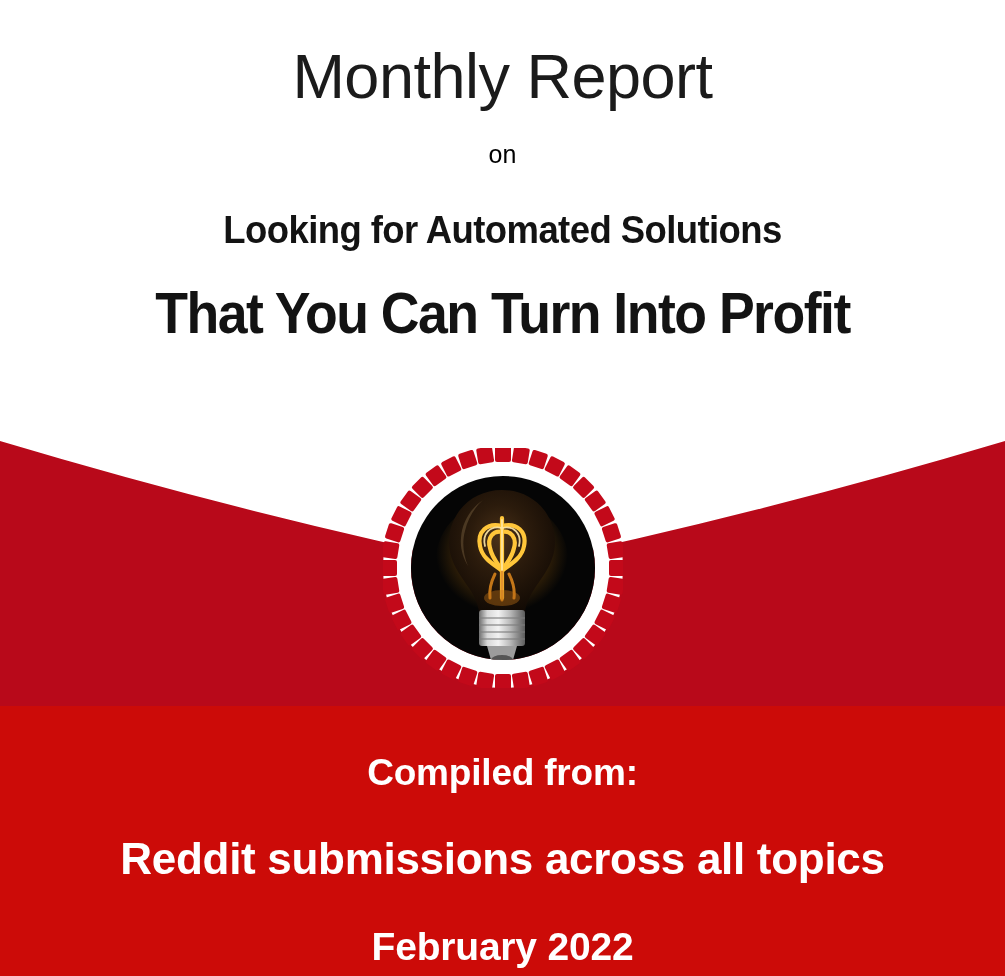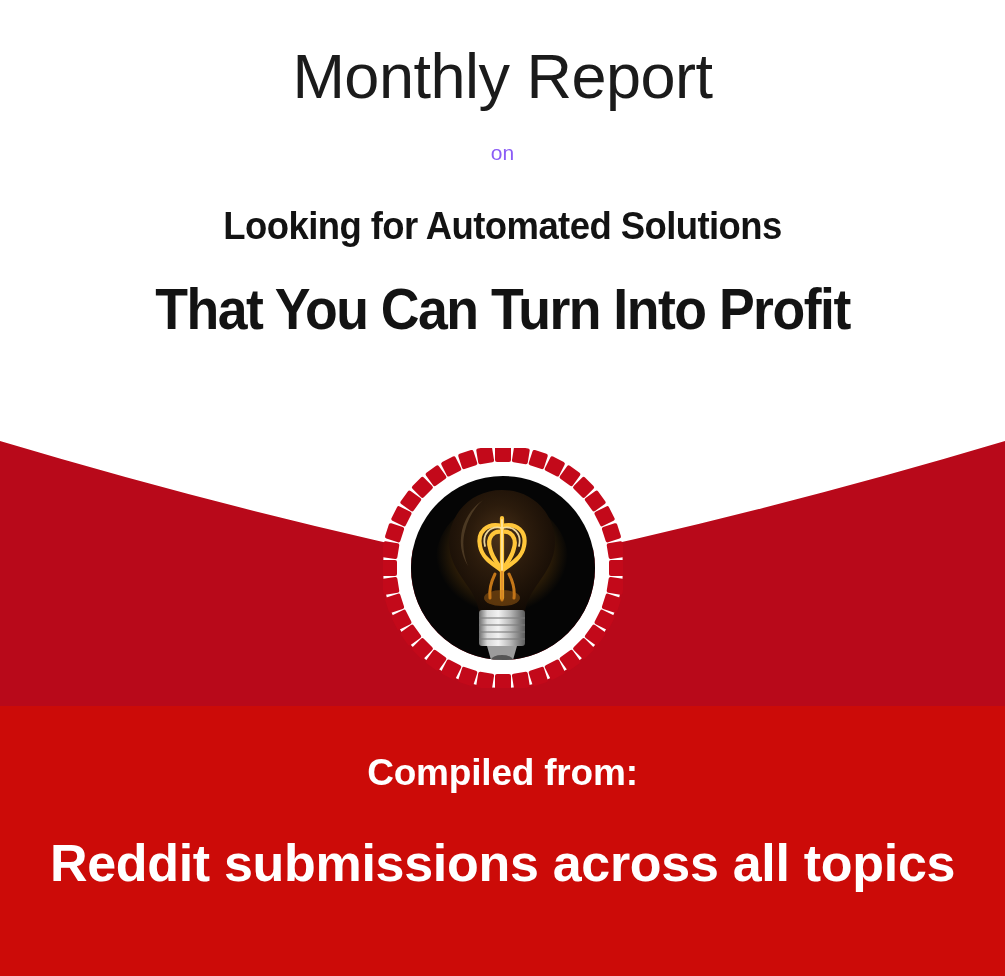--- a/index.html
+++ b/index.html
@@ -48,24 +48,24 @@
     font-size: 63px;
     font-weight: 400;
     line-height: 1.08;
     letter-spacing: -0.5px;
     color: #1b1b1b;
   }
 
   .title-on {
     margin: 0;
     padding-top: 32px;
-    font-size: 21px;
+    font-size: 25px;
     font-weight: 400;
     line-height: 1;
-    color: #8b5cf6;
+    color: #000000;
   }
 
   .title-sub {
     margin: 0;
     padding-top: 42px;
     font-size: 40px;
     font-weight: 400;
     line-height: 1;
     letter-spacing: -0.2px;
     color: #1b1b1b;
@@ -120,21 +120,21 @@
     line-height: 1;
     color: #ffffff;
   }
   .footer-compiled {
     padding-top: 26px;
     font-size: 37px;
     letter-spacing: -0.2px;
   }
   .footer-source {
     padding-top: 46px;
-    font-size: 52px;
+    font-size: 44px;
     letter-spacing: -0.3px;
   }
   .footer-date {
     padding-top: 46px;
     font-size: 39px;
     letter-spacing: -0.2px;
   }
 </style>
 </head>
 <body>
@@ -351,15 +351,16 @@
         </g>
         <path d="M104,198 L134,198 L130,212 L108,212 Z" fill="#9C9C9C"></path>
         <ellipse cx="119" cy="212" rx="11" ry="5" fill="#555555"></ellipse>
       </g>
     </svg>
   </div>
 
   <div class="footer-block">
     <p class="footer-line footer-compiled">Compiled from:</p>
     <p class="footer-line footer-source">Reddit submissions across all topics</p>
+    <p class="footer-line footer-date">February 2022</p>
   </div>
 
 </div>
 
 </body></html>

